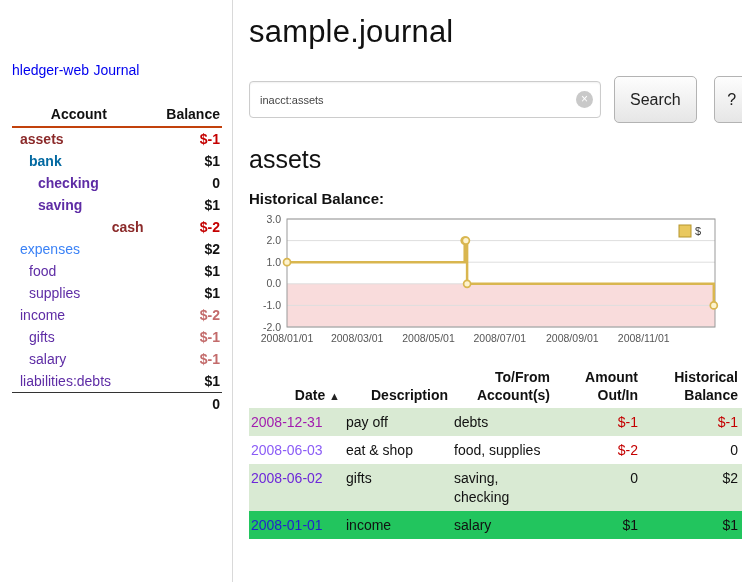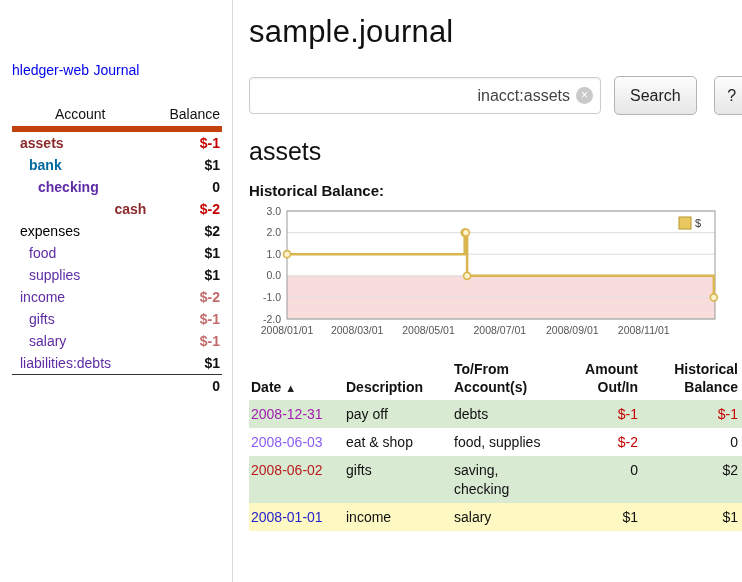--- a/index.html
+++ b/index.html
@@ -11,57 +11,56 @@
   }
   
   .sidebar {
     width:233px; min-width:233px; height:582px;
     border-right:1px solid #d9d9d9;
     padding:12px 10px 0 12px;
   }
   .app-title { font-size:14px; text-decoration:none; display:inline-block; }
   .journal-link { font-size:14px; text-decoration:none; display:inline-block; margin-top:50px; }
   .acct-table { width:100%; border-collapse:collapse; font-size:14px; margin-top:24px; }
-  .acct-table th { font-weight:400; padding:3px 2px 4px 2px; border-bottom:6px solid #c2410c; }
+  .acct-table th { font-weight:700; padding:3px 2px 4px 2px; border-bottom:2px solid #c2410c; }
   .acct-table th.bal-h { text-align:right; }
   .acct-table td { padding:3px 2px; white-space:nowrap; }
   .acct-table td.bal { text-align:right; font-weight:700; }
   .acct-table a { text-decoration:none; }
   .acct-table tr.total-row td { border-top:1px solid #333; font-weight:700; }
   
   .main { flex:1; padding:8px 6px 0 16px; }
   h1.page-title { font-size:31px; font-weight:400; margin-top:6px; letter-spacing:.2px; }
   .search-row { display:flex; align-items:center; margin-top:26px; }
   .search-box { position:relative; width:352px; }
   .search-input {
-    width:100%; height:37px; font-size:16px; color:#444;
+    width:100%; height:37px; font-size:11px; color:#444;
     font-family:"Liberation Sans","DejaVu Sans",sans-serif;
     border:1px solid #ccc; border-radius:4px; padding:0 30px 0 10px;
     box-shadow:inset 0 1px 2px rgba(0,0,0,.06);
-    text-align:right;
   }
   .clear-icon {
     position:absolute; right:8px; top:10px; width:17px; height:17px;
     background:#c9c9c9; color:#fff; border-radius:50%;
     font-size:12px; line-height:17px; text-align:center; cursor:pointer;
   }
   .btn {
-    height:39px; font-size:16px; color:#222; cursor:pointer;
+    height:47px; font-size:16px; color:#222; cursor:pointer;
     font-family:"Liberation Sans","DejaVu Sans",sans-serif;
     background:linear-gradient(#fdfdfd,#e6e6e6);
     border:1px solid #b3b3b3; border-radius:5px;
   }
   .search-btn { padding:0 15px; margin-left:13px; }
   .help-btn  { width:36px; margin-left:17px; }
   h2.account-heading { font-size:25px; font-weight:400; margin-top:22px; }
   .chart-label { font-size:15px; font-weight:700; margin-top:16px; }
   .chart-wrap { margin-top:4px; }
   
   .reg-table { border-collapse:collapse; font-size:14px; margin-top:10px; width:493px; table-layout:fixed; }
-  .reg-table th { font-weight:700; vertical-align:bottom; text-align:left; padding:2px 4px 4px 2px; line-height:1.25; }
+  .reg-table th { font-weight:700; vertical-align:bottom; text-align:right; padding:2px 4px 4px 2px; line-height:1.25; }
   .reg-table th.num, .reg-table td.num { text-align:right; }
   .reg-table td { vertical-align:top; padding:5px 4px 5px 2px; line-height:1.3; }
   .reg-table a { text-decoration:none; }
   .sort-icon { font-size:11px; color:#222; }
 </style>
 </head>
 <body>
 
 <div class="sidebar">
   <a href="#" class="app-title">hledger-web</a>
@@ -81,25 +80,29 @@
         </tr>
         <tr>
           <td style="padding-left: 17px;"><a href="#" style="color: #0369a1; font-weight: 700;">bank</a></td>
           <td class="bal" style="color: rgb(17, 17, 17);">$1</td>
         </tr>
         <tr>
           <td style="padding-left: 26px;"><a href="#" style="color: rgb(94, 44, 165); font-weight: 700;">checking</a></td>
           <td class="bal" style="color: rgb(17, 17, 17);">0</td>
         </tr>
         <tr>
+          <td style="padding-left: 26px;"><a href="#" style="color: rgb(94, 44, 165); font-weight: 700;">saving</a></td>
+          <td class="bal" style="color: rgb(17, 17, 17);">$1</td>
+        </tr>
+        <tr>
           <td style="padding-left: 17px; text-align: right;"><a href="#" style="color: rgb(139, 42, 42); font-weight: 700;">cash</a></td>
           <td class="bal" style="color: rgb(196, 0, 0);">$-2</td>
         </tr>
         <tr>
-          <td style="padding-left: 8px;"><a href="#" style="color: #000000;">expenses</a></td>
+          <td style="padding-left: 8px;"><a href="#" style="color: #3b82f6;">expenses</a></td>
           <td class="bal" style="color: rgb(17, 17, 17);">$2</td>
         </tr>
         <tr>
           <td style="padding-left: 17px;"><a href="#" style="color: rgb(94, 44, 165);">food</a></td>
           <td class="bal" style="color: rgb(17, 17, 17);">$1</td>
         </tr>
         <tr>
           <td style="padding-left: 17px;"><a href="#" style="color: rgb(94, 44, 165);">supplies</a></td>
           <td class="bal" style="color: rgb(17, 17, 17);">$1</td>
         </tr>
@@ -206,27 +209,27 @@
           <td class="num" style="color: rgb(196, 0, 0);">$-1</td>
         </tr>
         <tr>
           <td><a href="#" style="color: #8b5cf6;">2008-06-03</a></td>
           <td>eat &amp; shop</td>
           <td>food, supplies</td>
           <td class="num" style="color: rgb(196, 0, 0);">$-2</td>
           <td class="num" style="color: rgb(17, 17, 17);">0</td>
         </tr>
         <tr style="background: rgb(217, 234, 211);">
-          <td><a href="#" style="color: #b91c1c;">2008-06-02</a></td>
+          <td><a href="#" style="color: #6d28d9;">2008-06-02</a></td>
           <td>gifts</td>
           <td>saving, checking</td>
           <td class="num" style="color: rgb(17, 17, 17);">0</td>
           <td class="num" style="color: rgb(17, 17, 17);">$2</td>
         </tr>
-        <tr style="background: #fef9c3; padding-left: 19px;">
+        <tr style="background: #22c55e; padding-left: 19px;">
           <td><a href="#" style="color: rgb(35, 35, 204);">2008-01-01</a></td>
           <td>income</td>
           <td>salary</td>
           <td class="num" style="color: rgb(17, 17, 17);">$1</td>
           <td class="num" style="color: rgb(17, 17, 17);">$1</td>
         </tr>
       </tbody>
   </table>
 </div>
 

